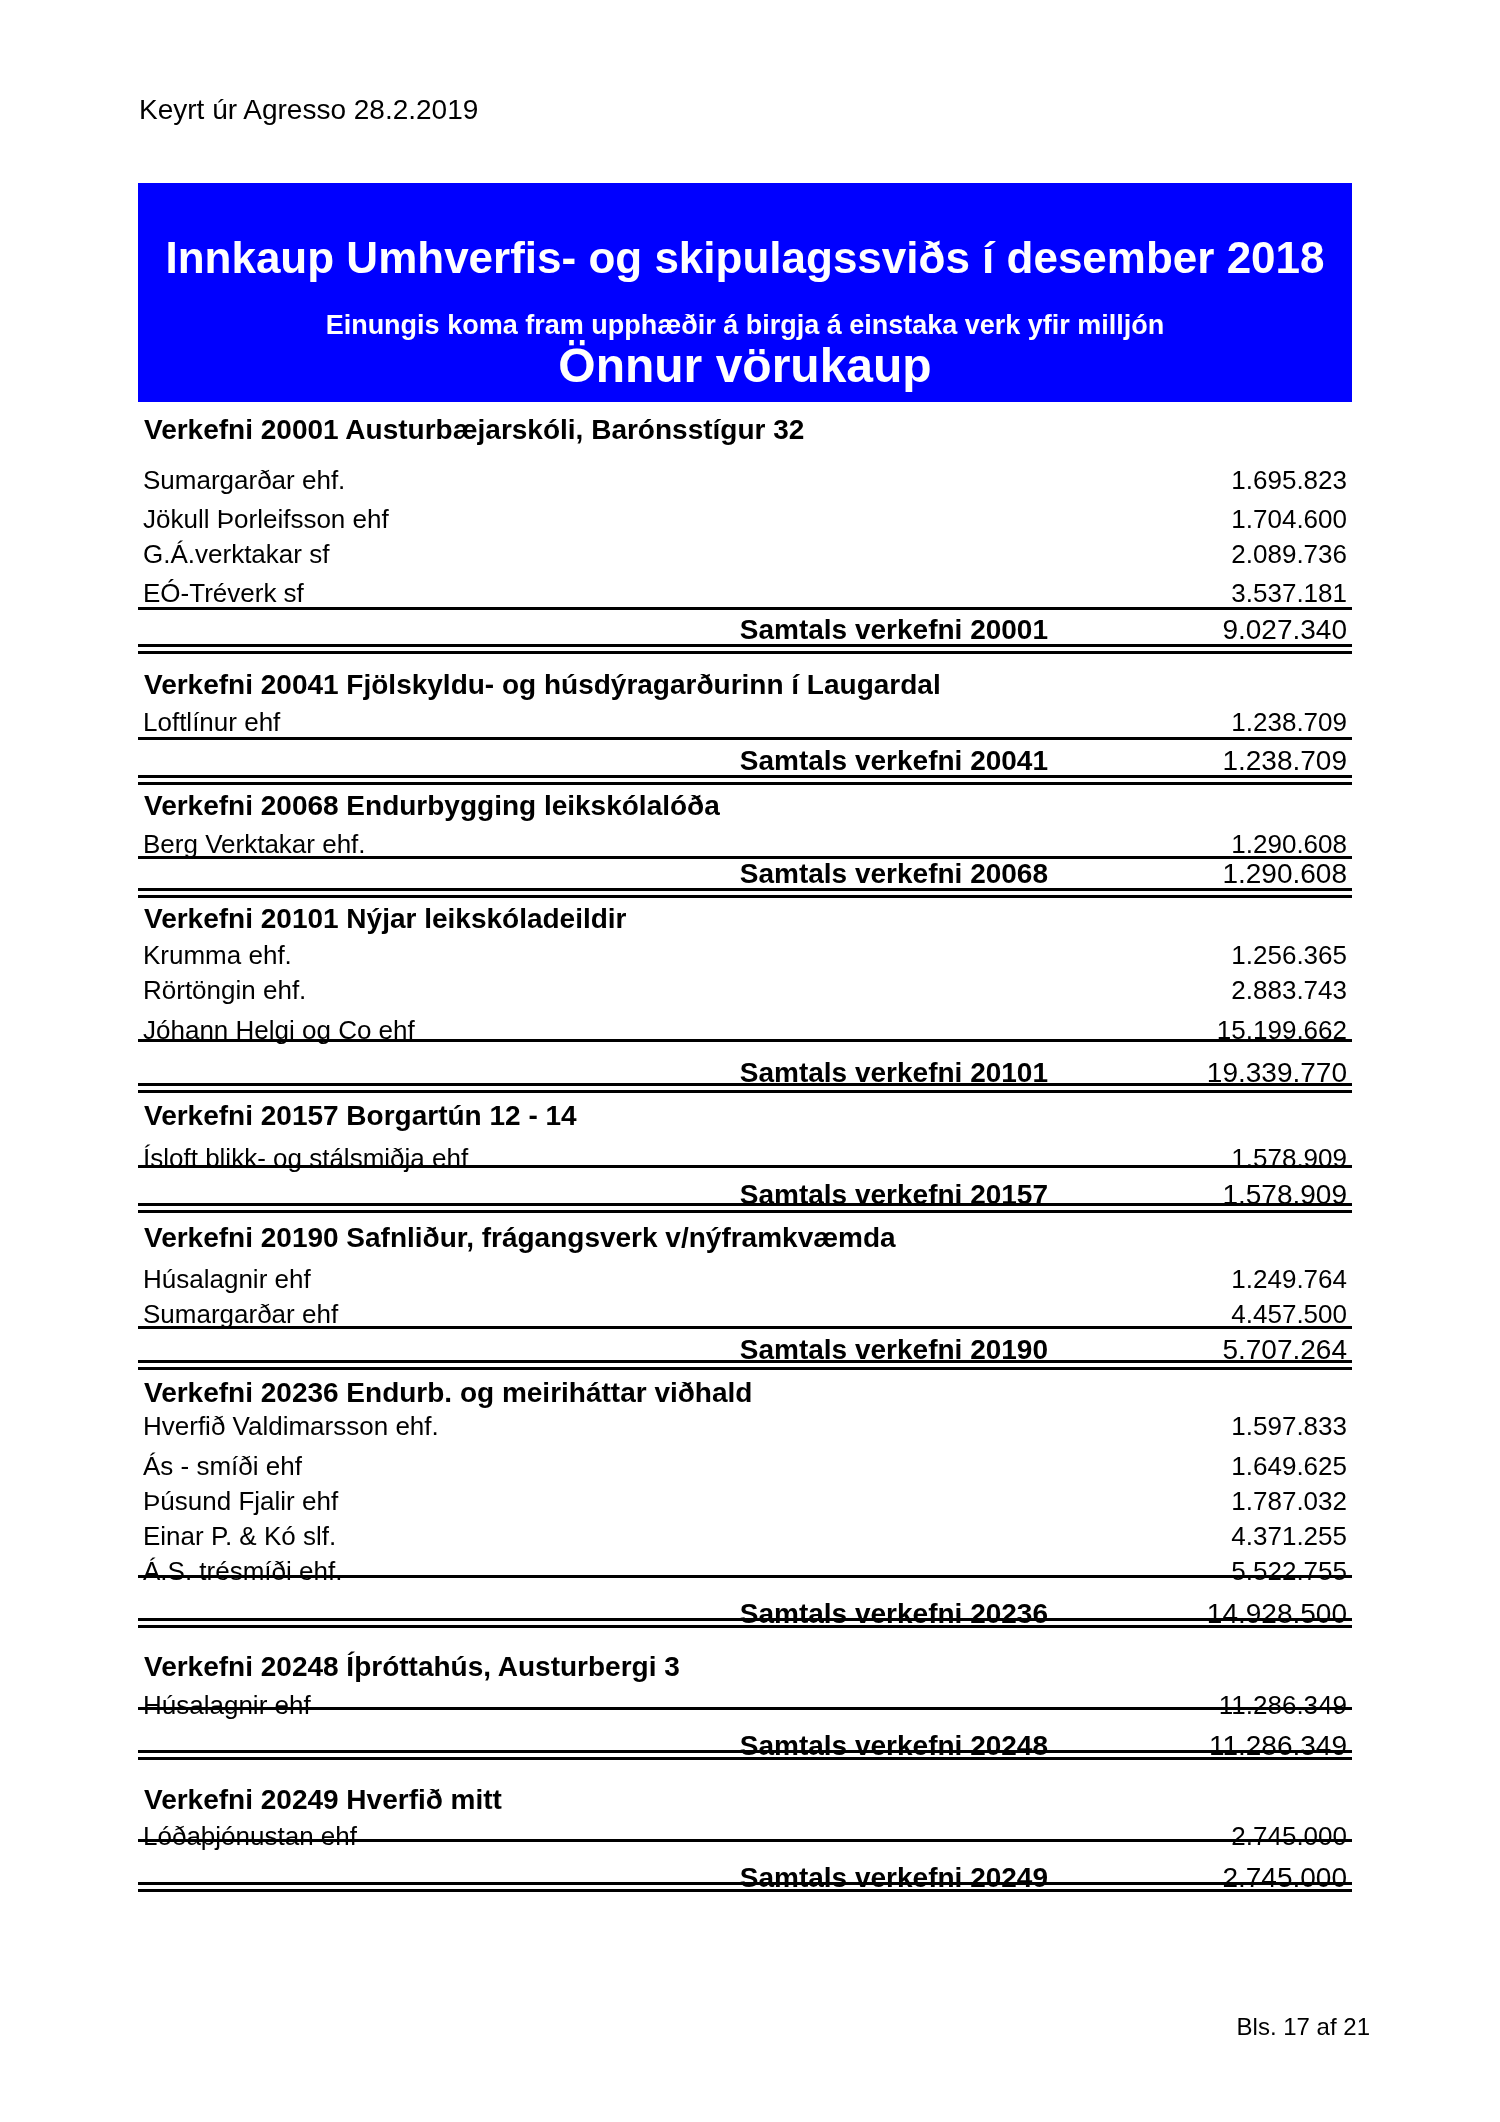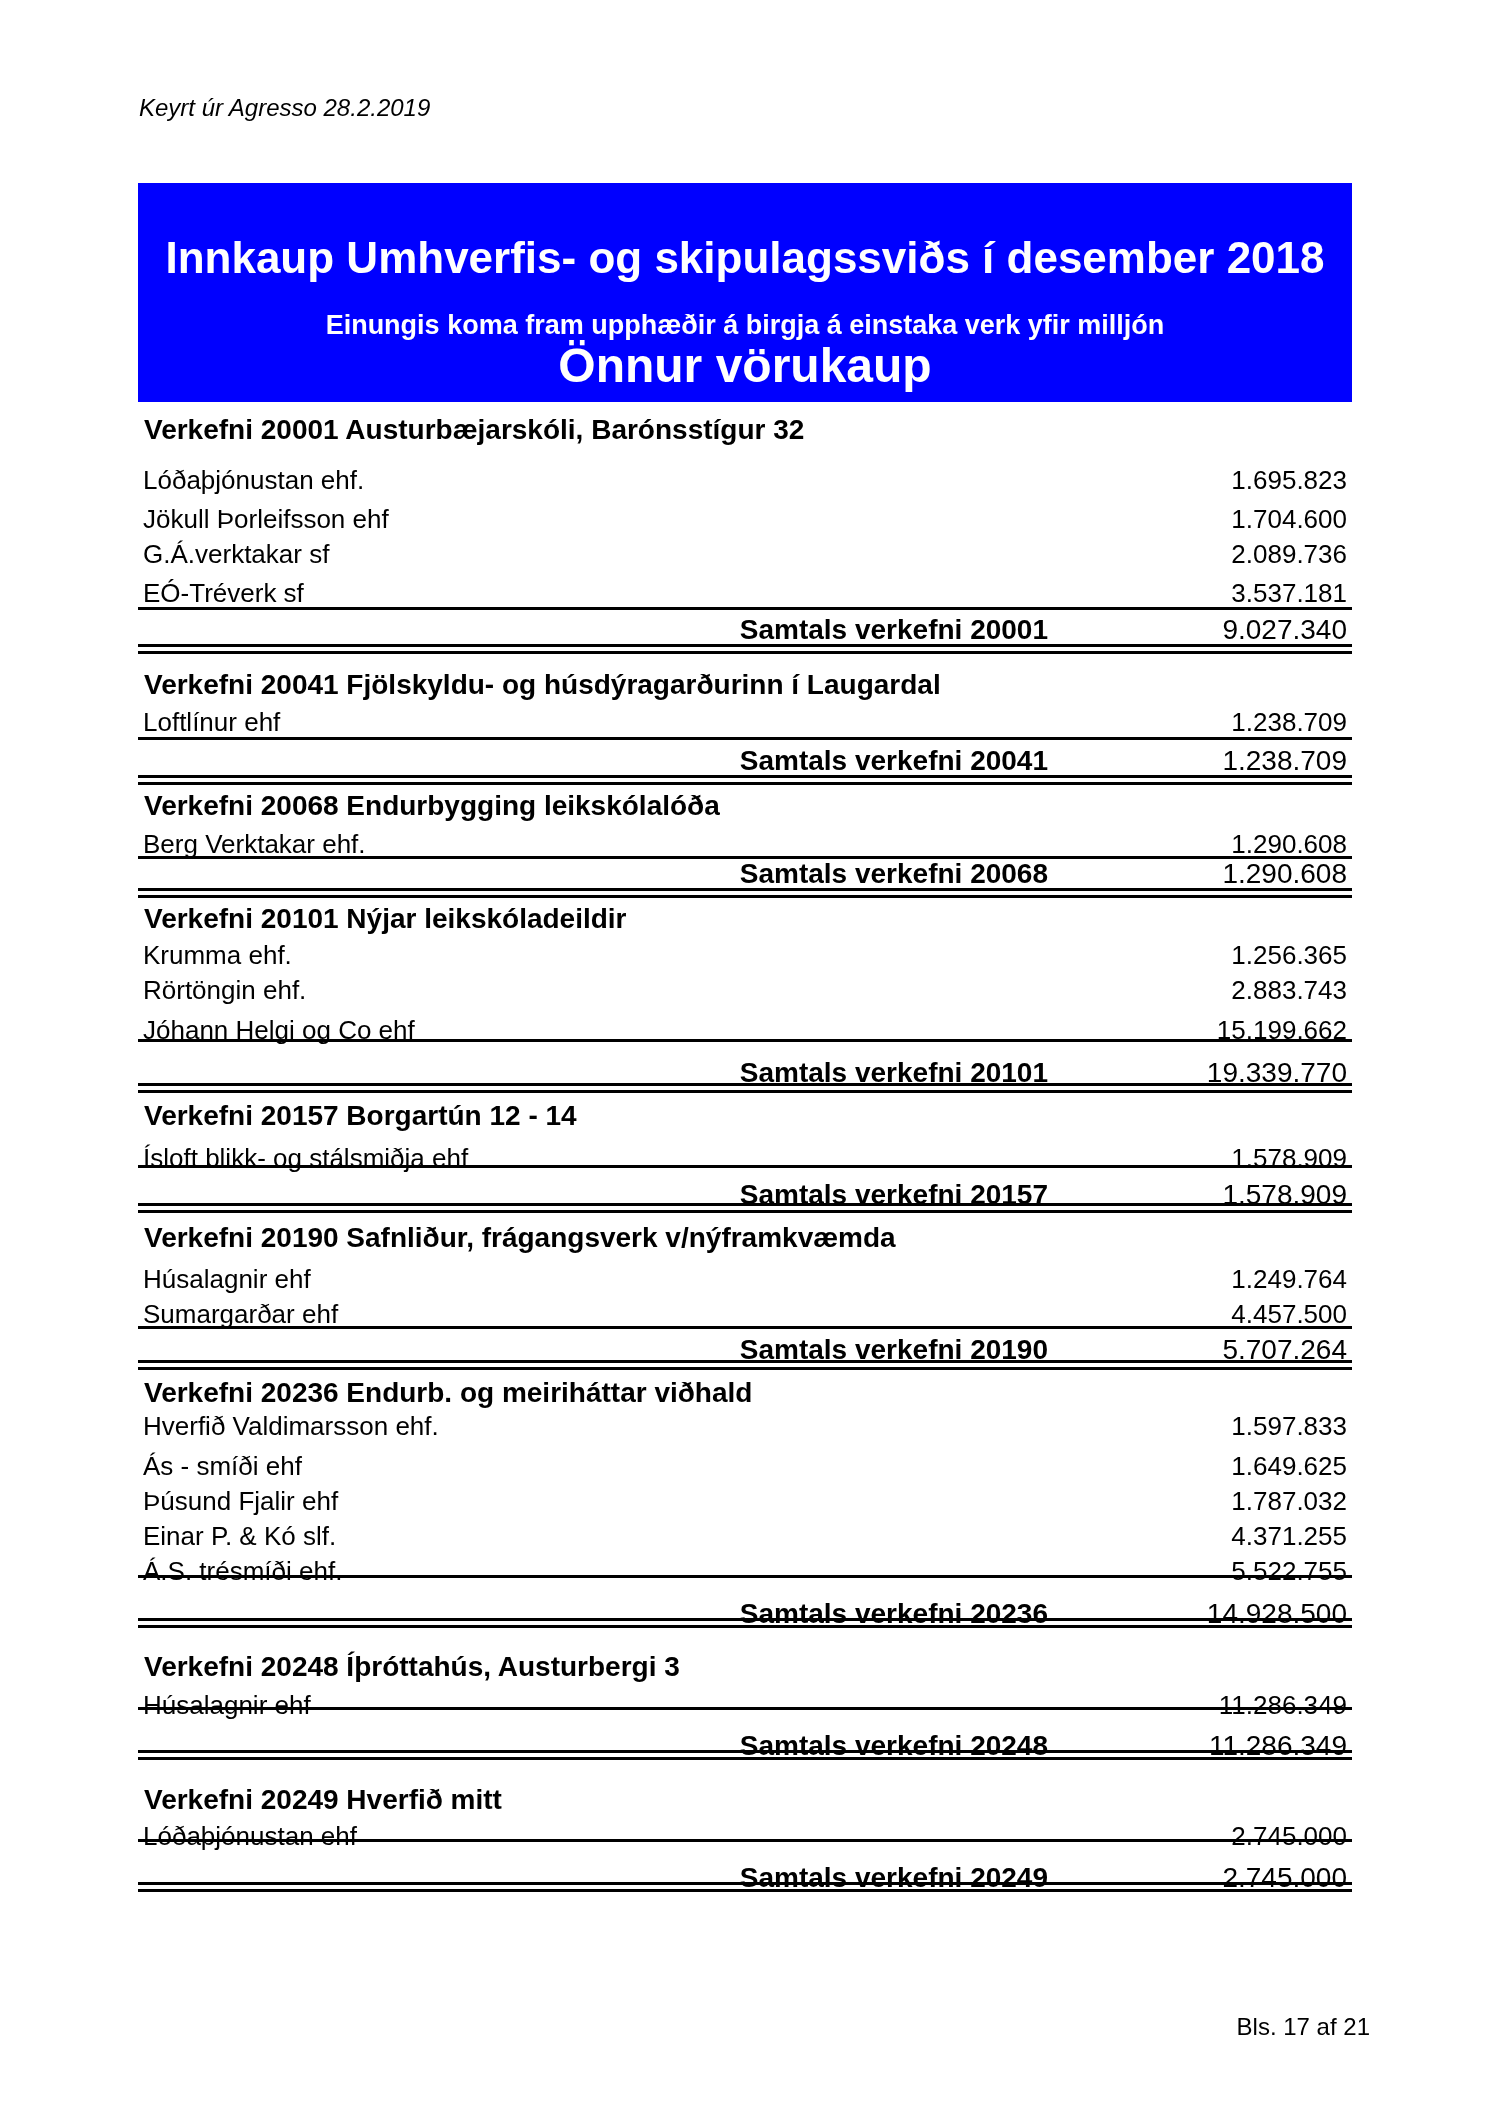--- a/index.html
+++ b/index.html
@@ -1,19 +1,19 @@
 <!DOCTYPE html>
 <html><head>
 <meta charset="utf-8">
 <style>
   html, body { margin:0; padding:0; background:#ffffff; }
   body { width:1500px; height:2122px; position:relative; overflow:hidden;
          font-family:"Liberation Sans", sans-serif; color:#000; }
   .abs { position:absolute; }
-  .run-note { left:139px; top:94px; font-size:24px;font-style:italic; }
+  .run-note { left:139px; top:94px; font-size:28px; }
   .banner { left:138px; top:183px; width:1214px; height:219px; background:#0000ff; color:#fff;
             text-align:center; font-weight:bold; }
   .banner .t1 { position:absolute; left:0; right:0; top:50px; font-size:44px; line-height:50px; }
   .banner .t2 { position:absolute; left:0; right:0; top:114px; font-size:27px; line-height:32px;margin-top:12px; }
   .banner .t3 { position:absolute; left:0; right:0; top:155px; font-size:48px; line-height:56px; }
   .heading { left:144px; font-size:28px; font-weight:bold; line-height:32px; white-space:nowrap; }
   .vname { left:143px; font-size:26px; line-height:30px; white-space:nowrap; }
   .vamt { right:153px; font-size:26px; line-height:30px; text-align:right; white-space:nowrap; }
   .sum-label { right:452px; font-size:28px; font-weight:bold; line-height:32px; white-space:nowrap; }
   .sum-amt { right:153px; font-size:28px; font-weight:normal; line-height:32px; white-space:nowrap; }
@@ -27,21 +27,21 @@
 <div class="abs run-note">Keyrt úr Agresso 28.2.2019</div>
 
 <div class="abs banner">
   <div class="t1">Innkaup Umhverfis- og skipulagssviðs í desember 2018</div>
   <div class="t2">Einungis koma fram upphæðir á birgja á einstaka verk yfir milljón</div>
   <div class="t3">Önnur vörukaup</div>
 </div>
 
 <div>
   <div class="abs heading" style="top:414px">Verkefni 20001 Austurbæjarskóli, Barónsstígur 32</div>
-  <div class="abs vname" style="top:465px">Lóðaþjónustan ehf.</div>
+  <div class="abs vname" style="top:465px">Sumargarðar ehf.</div>
   <div class="abs vamt" style="top:465px">1.695.823</div>
   <div class="abs vname" style="top:504px">Jökull Þorleifsson ehf</div>
   <div class="abs vamt" style="top:504px">1.704.600</div>
   <div class="abs vname" style="top:539px">G.Á.verktakar sf</div>
   <div class="abs vamt" style="top:539px">2.089.736</div>
   <div class="abs vname" style="top:578px">EÓ-Tréverk sf</div>
   <div class="abs vamt" style="top:578px">3.537.181</div>
   <div class="abs line" style="top:607px"></div>
   <div class="abs sum-label" style="top:614px">Samtals verkefni 20001</div>
   <div class="abs sum-amt" style="top:614px">9.027.340</div>

